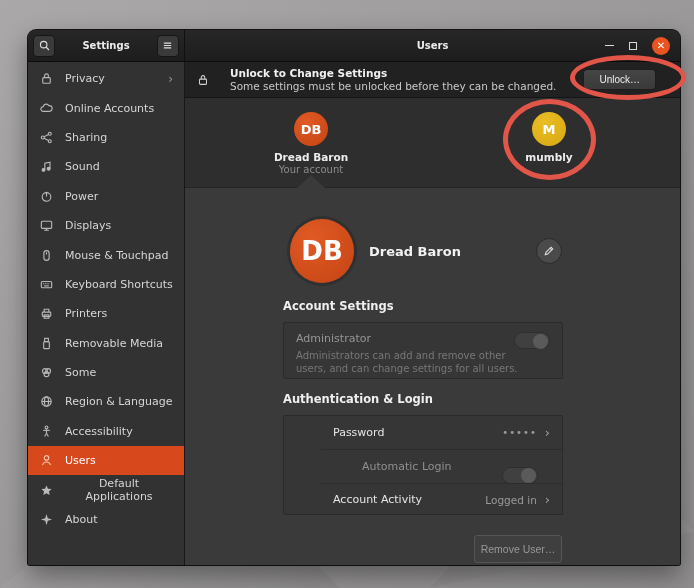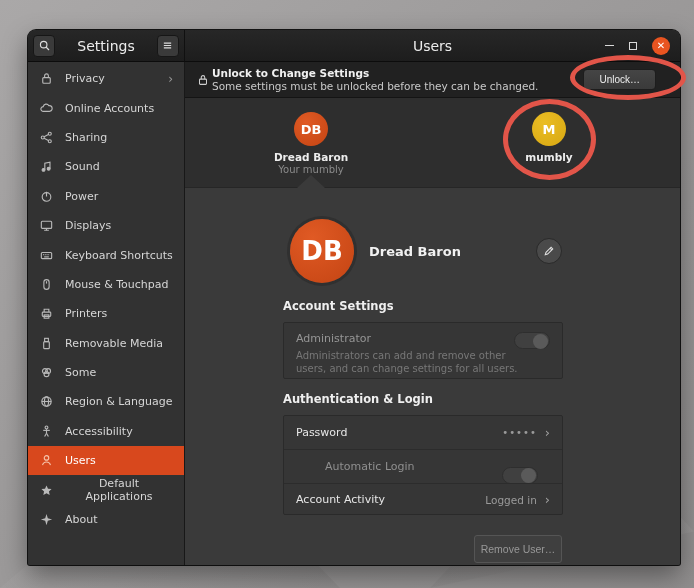--- a/index.html
+++ b/index.html
@@ -24,21 +24,21 @@
     box-shadow:0 10px 26px rgba(0,0,0,.40), 0 0 0 1px #151515;
     display:grid; grid-template-columns:157px 495px; grid-template-rows:32px 503px;
     background:#3a3a3a;
   }
 
   
   .hb { background:linear-gradient(#272727,#1d1d1d); border-bottom:1px solid #0c0c0c;
         display:flex; align-items:center; }
   .hb-side { border-right:1px solid #101010; justify-content:space-between; padding:0 5px; }
   .hb-main { position:relative; justify-content:flex-end; padding-right:10px; gap:14px; }
-  .hb-title { color:#ececec; font-size:14px; font-weight:normal; }
+  .hb-title { color:#ececec; font-size:10px; font-weight:bold; }
   .hb-main .hb-title { position:absolute; left:0; right:0; text-align:center; pointer-events:none; }
   .sq-btn { width:22px; height:22px; border-radius:4px; background:#3a3a3a;
             border:1px solid #161616; display:flex; align-items:center; justify-content:center; }
   .winctl { display:flex; align-items:center; gap:15px; z-index:1; }
   .ctl-min { width:9px; height:1.5px; background:#d9d9d9; }
   .ctl-max { width:8px; height:8px; border:1.5px solid #d9d9d9; }
   .ctl-close { width:18px; height:18px; border-radius:50%; background:#e95420;
                color:#fff; font-size:10px; line-height:17px; text-align:center; font-weight:bold; }
 
   
@@ -48,21 +48,21 @@
   .side-item .icn { width:15px; height:15px; flex:0 0 15px; display:flex; }
   .side-item svg { stroke:#b9b9b9; fill:none; stroke-width:1.2; width:15px; height:15px; }
   .side-item.selected { background:#d8481d; color:#ffffff; }
   .side-item.selected svg { stroke:#f6c4ab; }
   .side-chevron { margin-left:auto; color:#9a9a9a; font-size:12px; }
 
   
   .main { position:relative; background:#3a3a3a; overflow:hidden; }
 
   .banner { height:36px; background:#212121; border-bottom:1px solid #141414;
-            display:flex; align-items:center; padding:0 24px 0 11px; gap:2px; }
+            display:flex; align-items:center; padding:0 24px 0 11px; gap:20px; }
   .banner svg { stroke:#cfcfcf; fill:none; stroke-width:1.2; width:14px; height:14px; flex:0 0 14px; }
   .banner-title { color:#f0f0f0; font-size:10.5px; font-weight:bold; line-height:13px; }
   .banner-sub { color:#c9c9c9; font-size:10.5px; line-height:13px; }
   .btn { background:linear-gradient(#454545,#3a3a3a); border:1px solid #1d1d1d; border-radius:4px;
          color:#ededed; font-size:10px; padding:4px 15px; margin-left:auto; }
 
   .carousel { position:relative; height:90px; background:#2e2e2e; border-bottom:1px solid #262626; }
   .caro-user { position:absolute; top:14px; width:120px; text-align:center; }
   .caro-user .avatar { margin:0 auto; }
   .avatar { border-radius:50%; color:#fff; display:flex; align-items:center; justify-content:center; font-weight:bold; }
@@ -87,21 +87,21 @@
   .card { position:absolute; left:98px; width:280px; background:#363636;
           border:1px solid #2a2a2a; border-radius:2px; }
   .card-admin { top:134px; height:57px; padding:9px 12px; }
   .admin-label { color:#959595; font-size:11px; }
   .admin-desc { color:#777777; font-size:10px; line-height:12.5px; max-width:234px; margin-top:5px; }
   .toggle { position:absolute; right:12px; top:9px; width:36px; height:17px; border-radius:9px;
             background:#404040; border:1px solid #2e2e2e; }
   .toggle .knob { position:absolute; top:0.5px; width:15px; height:15px; border-radius:50%; background:#5a5a5a; }
   .knob-right { right:1px; }
 
-  .card-auth { top:227px; height:100px; }
+  .card-auth { top:227px; height:100px;padding-left:37px; }
   .auth-row { height:33.3px; display:flex; align-items:center; padding:0 12px; position:relative; }
   .auth-row + .auth-row { border-top:1px solid #2c2c2c; }
   .row-label { font-size:11px; color:#e6e6e6; }
   .row-label.dim { color:#8f8f8f;margin-left:29px; }
   .row-right { margin-left:auto; display:flex; align-items:center; gap:8px; }
   .row-value { color:#9a9a9a; font-size:10px; letter-spacing:1px; }
   .row-chevron { color:#a0a0a0; font-size:13px; }
   .toggle.inrow { position:static; flex:0 0 36px; }
 
   .remove-btn { position:absolute; left:289px; top:347px; width:88px; height:28px;
@@ -210,36 +210,36 @@
             <line x1="8" y1="11" x2="8" y2="13"></line>
             <line x1="5.5" y1="13" x2="10.5" y2="13"></line>
           </svg>
         </span>
       <span>Displays</span>
     </div>
 
     <div class="side-item">
       <span class="icn">
           <svg viewBox="0 0 16 16">
+            <rect x="5.2" y="2.8" width="5.6" height="10.4" rx="2.8"></rect>
+            <line x1="8" y1="4.5" x2="8" y2="7"></line>
+          </svg>
+        </span>
+      <span>Mouse &amp; Touchpad</span>
+    </div>
+
+    <div class="side-item">
+      <span class="icn">
+          <svg viewBox="0 0 16 16">
             <rect x="2.5" y="4.8" width="11" height="6.6" rx="1"></rect>
             <line x1="4.5" y1="7" x2="11.5" y2="7" stroke-dasharray="1.1,1.2"></line>
             <line x1="5.5" y1="9.5" x2="10.5" y2="9.5"></line>
           </svg>
         </span>
       <span>Keyboard Shortcuts</span>
-    </div>
-
-    <div class="side-item">
-      <span class="icn">
-          <svg viewBox="0 0 16 16">
-            <rect x="5.2" y="2.8" width="5.6" height="10.4" rx="2.8"></rect>
-            <line x1="8" y1="4.5" x2="8" y2="7"></line>
-          </svg>
-        </span>
-      <span>Mouse &amp; Touchpad</span>
     </div>
 
     <div class="side-item">
       <span class="icn">
           <svg viewBox="0 0 16 16">
             <rect x="3.5" y="6.5" width="9" height="4.5" rx="0.8"></rect>
             <path d="M5.5 6.5 V3.5 h5 v3"></path>
             <rect x="5.5" y="9.5" width="5" height="3.5"></rect>
           </svg>
         </span>
@@ -332,21 +332,21 @@
         <div class="banner-title">Unlock to Change Settings</div>
         <div class="banner-sub">Some settings must be unlocked before they can be changed.</div>
       </div>
       <button class="btn">Unlock…</button>
     </div>
 
     <div class="carousel">
       <div class="caro-user" style="left:66px;">
         <div class="avatar av-sm av-db">DB</div>
         <div class="caro-name">Dread Baron</div>
-        <div class="caro-sub">Your mumbly</div>
+        <div class="caro-sub">Your account</div>
       </div>
       <div class="caro-user" style="left:304px;">
         <div class="avatar av-sm av-m">M</div>
         <div class="caro-name">mumbly</div>
       </div>
       <div class="notch"></div>
     </div>
 
     <div class="content">
 

